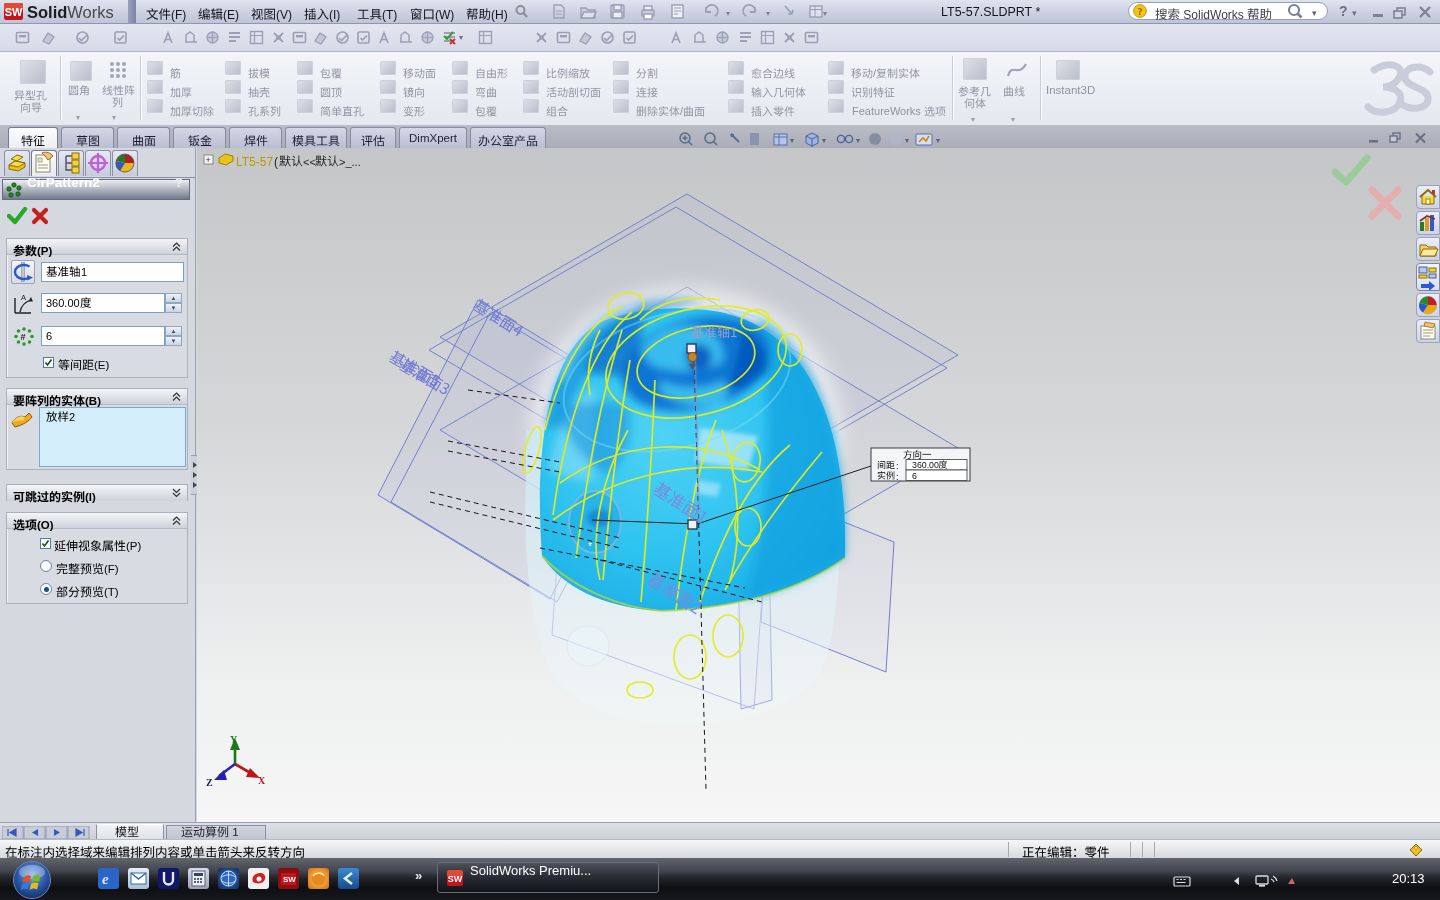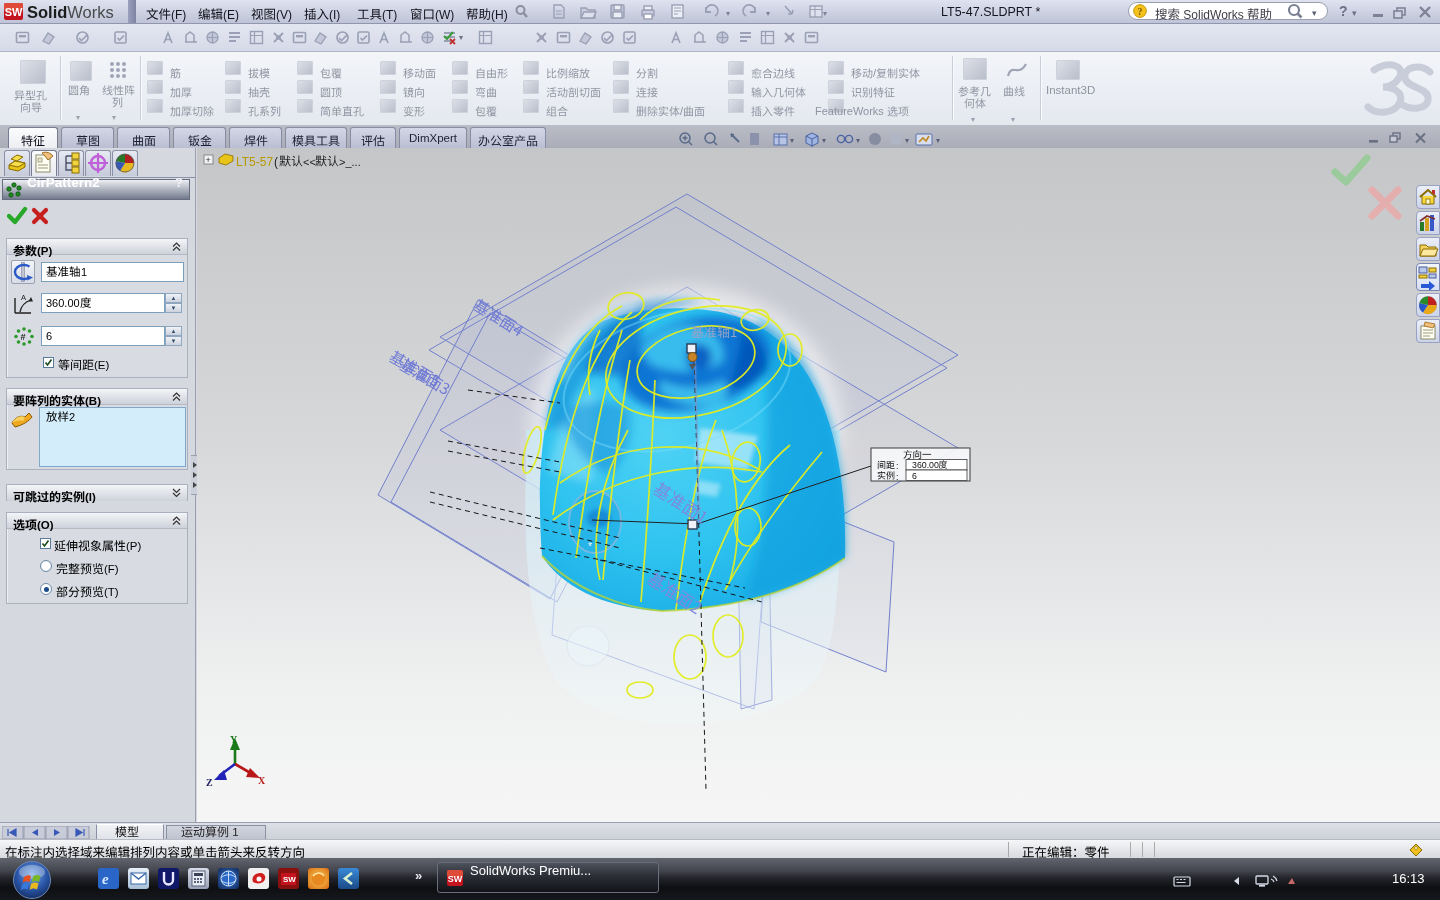--- a/index.html
+++ b/index.html
@@ -278,21 +278,21 @@
           </g>
   <g transform="translate(232,0)">
             <path d="M3 3 l7 8 M10 11 l1-4 M10 11 l-4 0" stroke-width="1.6"></path>
           </g>
   <g transform="translate(258,0)">
             <rect x="2" y="3" width="12" height="11" fill="#dde1ee"></rect>
             <path d="M2 6.5 h12 M7 3 v11" stroke-width="1"></path>
             <text x="15" y="13" font-size="8" fill="#7d8296" stroke="none">▾</text>
           </g>
  </svg></div>
- <div class="txt" style="left:941px;top:5px;font-size:12.5px;color:#15151f">LT5-47.SLDPRT *</div>
+ <div class="txt" style="left:941px;top:5px;font-size:12.5px;color:#15151f">LT5-57.SLDPRT *</div>
  <div class="abs" style="left:1128px;top:2px;width:200px;height:18px;background:#fff;border:1px solid #9aa0b2;border-radius:9px"></div>
  <div class="abs" style="left:1133px;top:4px"><svg width="15" height="15" viewBox="0 0 15 15">
           <circle cx="7" cy="7" r="6.4" fill="#f4c21a" stroke="#b88a00" stroke-width="0.8"></circle>
           <text x="7" y="11" font-size="10" font-weight="bold" fill="#7a5800" text-anchor="middle" font-family="Liberation Serif">?</text>
         </svg></div>
  <div class="txt" style="left:1155px;top:5px"><svg class="k" width="25" height="14" viewBox="0 0 25 14">
           <g fill="#3c3c46" transform="translate(0,10.8) scale(0.012500,-0.012500)">
             <use href="#g641c" x="0"></use>
             <use href="#g7d22" x="1000"></use>
           </g>
@@ -702,21 +702,21 @@
 <div class="gicon" style="left:828px;top:28px;width:16px;height:14px"></div>
 <div class="ribtxt" style="left:851px;top:33px"><svg class="k" width="44" height="12" viewBox="0 0 44 12">
           <g fill="#8f93a0" transform="translate(0,9.5) scale(0.011000,-0.011000)">
             <use href="#g8bc6" x="0"></use>
             <use href="#g522b" x="1000"></use>
             <use href="#g7279" x="2000"></use>
             <use href="#g5f81" x="3000"></use>
           </g>
         </svg></div>
 <div class="gicon" style="left:828px;top:47px;width:16px;height:14px"></div>
-<div class="ribtxt" style="left:815px;top:52px"><span style="font-size:11px;color:#8f93a0">FeatureWorks </span><svg class="k" width="22" height="12" viewBox="0 0 22 12">
+<div class="ribtxt" style="left:852px;top:52px"><span style="font-size:11px;color:#8f93a0">FeatureWorks </span><svg class="k" width="22" height="12" viewBox="0 0 22 12">
           <g fill="#8f93a0" transform="translate(0,9.5) scale(0.011000,-0.011000)">
             <use href="#g9009" x="0"></use>
             <use href="#g9879" x="1000"></use>
           </g>
         </svg></div>
 <div class="ribsep" style="left:952px;top:4px;height:64px"></div>
 <div class="gicon" style="left:963px;top:6px;width:24px;height:22px"></div>
 <div class="ribtxt" style="left:958px;top:32px"><svg class="k" width="33" height="12" viewBox="0 0 33 12">
           <g fill="#8f93a0" transform="translate(0,9.5) scale(0.011000,-0.011000)">
             <use href="#g53c2" x="0"></use>
@@ -1466,15 +1466,15 @@
  </div>
  <div class="abs" style="left:1172px;top:14px"><svg width="150" height="18" viewBox="0 0 150 18" fill="#d8dce8">
           <rect x="2" y="5" width="16" height="9" rx="1" fill="none" stroke="#d8dce8" stroke-width="1.2"></rect>
           <path d="M4.5 7.5 h2 M8 7.5 h2 M11.5 7.5 h2 M4.5 10.5 h9" stroke="#d8dce8" stroke-width="1"></path>
           <path d="M62 9 l5 -4 v8 z"></path>
           <rect x="84" y="4" width="12" height="8" rx="1" fill="none" stroke="#d8dce8" stroke-width="1.3"></rect>
           <rect x="87" y="13" width="6" height="1.6"></rect>
           <path d="M99 7 a5 5 0 0 1 3 3 M101 4 a8 8 0 0 1 4 5" stroke="#d8dce8" stroke-width="1.2" fill="none"></path>
           <path d="M116 12 l4 -6 3 6 z" fill="#c86868"></path>
         </svg></div>
- <div class="txt" style="left:1392px;top:13px;font-size:13px;color:#fff;z-index:3">16:13</div>
+ <div class="txt" style="left:1392px;top:13px;font-size:13px;color:#fff;z-index:3">20:13</div>
 </div>
 </div>
 
 </body></html>

